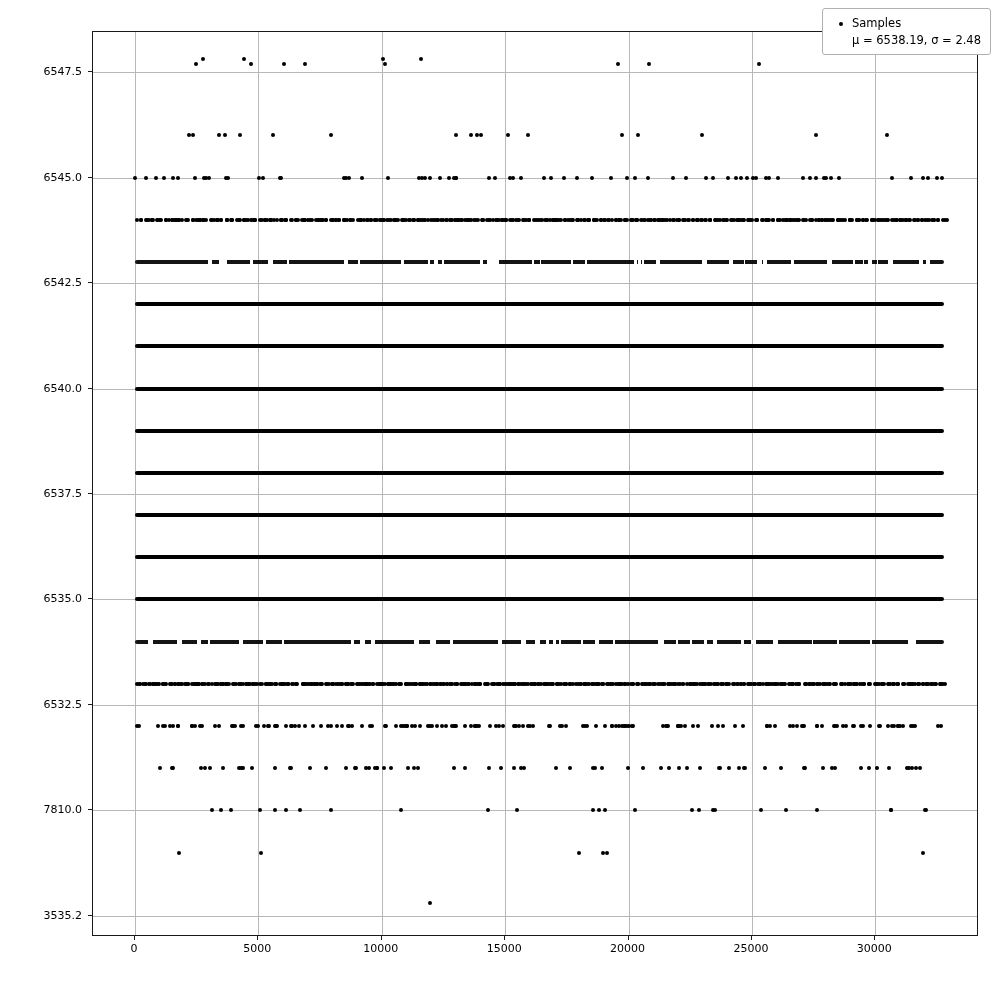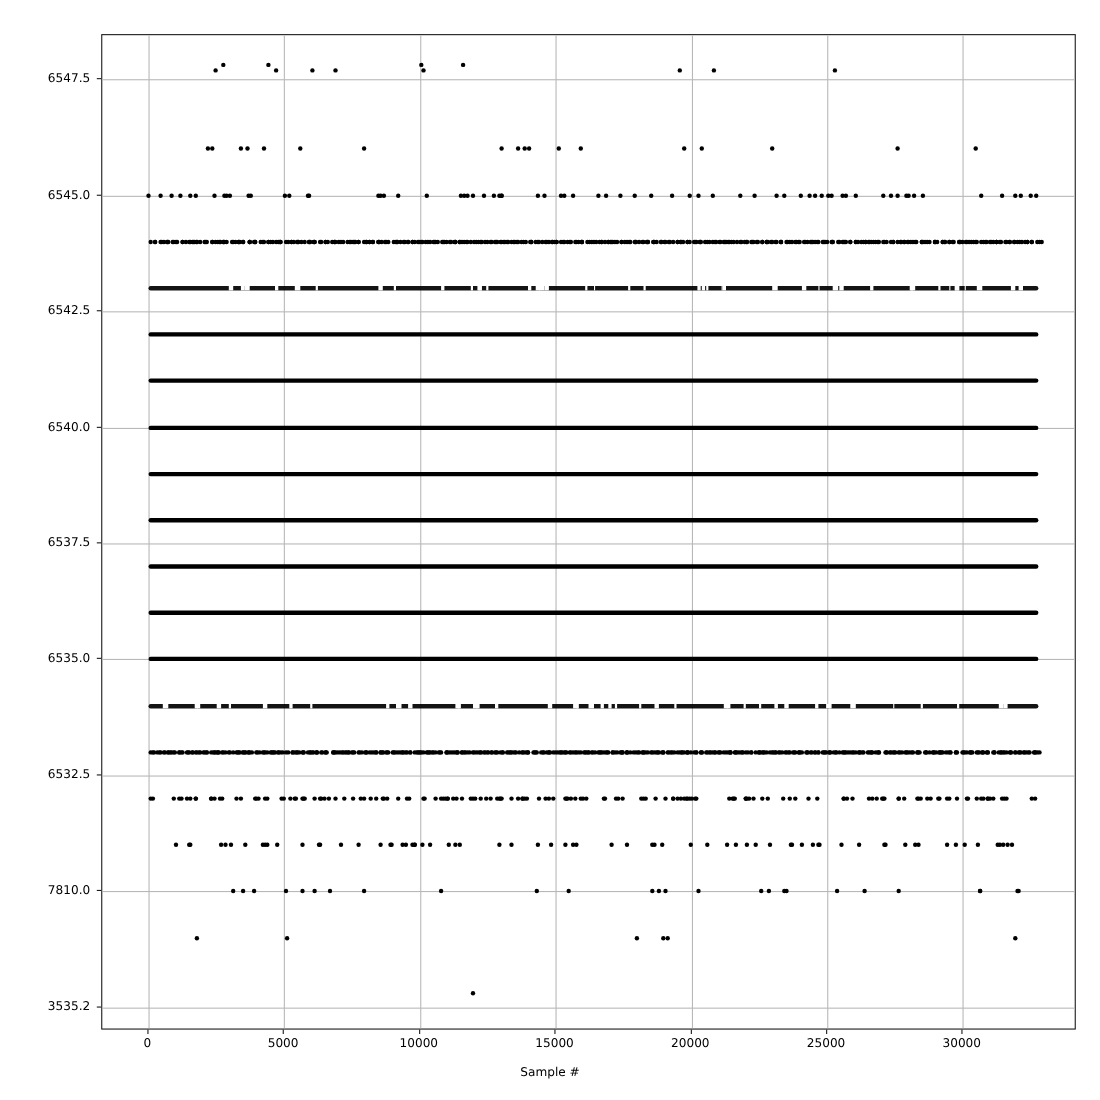--- a/index.html
+++ b/index.html
@@ -1573,19 +1573,25 @@
       <div class="tick-y" style="top: 176.559px;"></div>
       <div class="ticklabel-y" style="top: 176.559px;">
         <span>6545.0</span>
       </div>
       <div class="tick-y" style="top: 71.0816px;"></div>
       <div class="ticklabel-y" style="top: 71.0816px;">
         <span>6547.5</span>
       </div>
     </div>
 
-  <div id="xlabel">Sample #</div>
   <div id="ylabel">
     
   </div>
 
+  <div id="legend">
+    <div class="legend-row">
+      <span class="legend-marker"><i></i></span>
+      <span class="legend-text">Samples</span>
+    </div>
+    <div class="legend-stats">μ = 6538.19, σ = 2.48</div>
+  </div>
 
 </div>
 
 </body></html>

